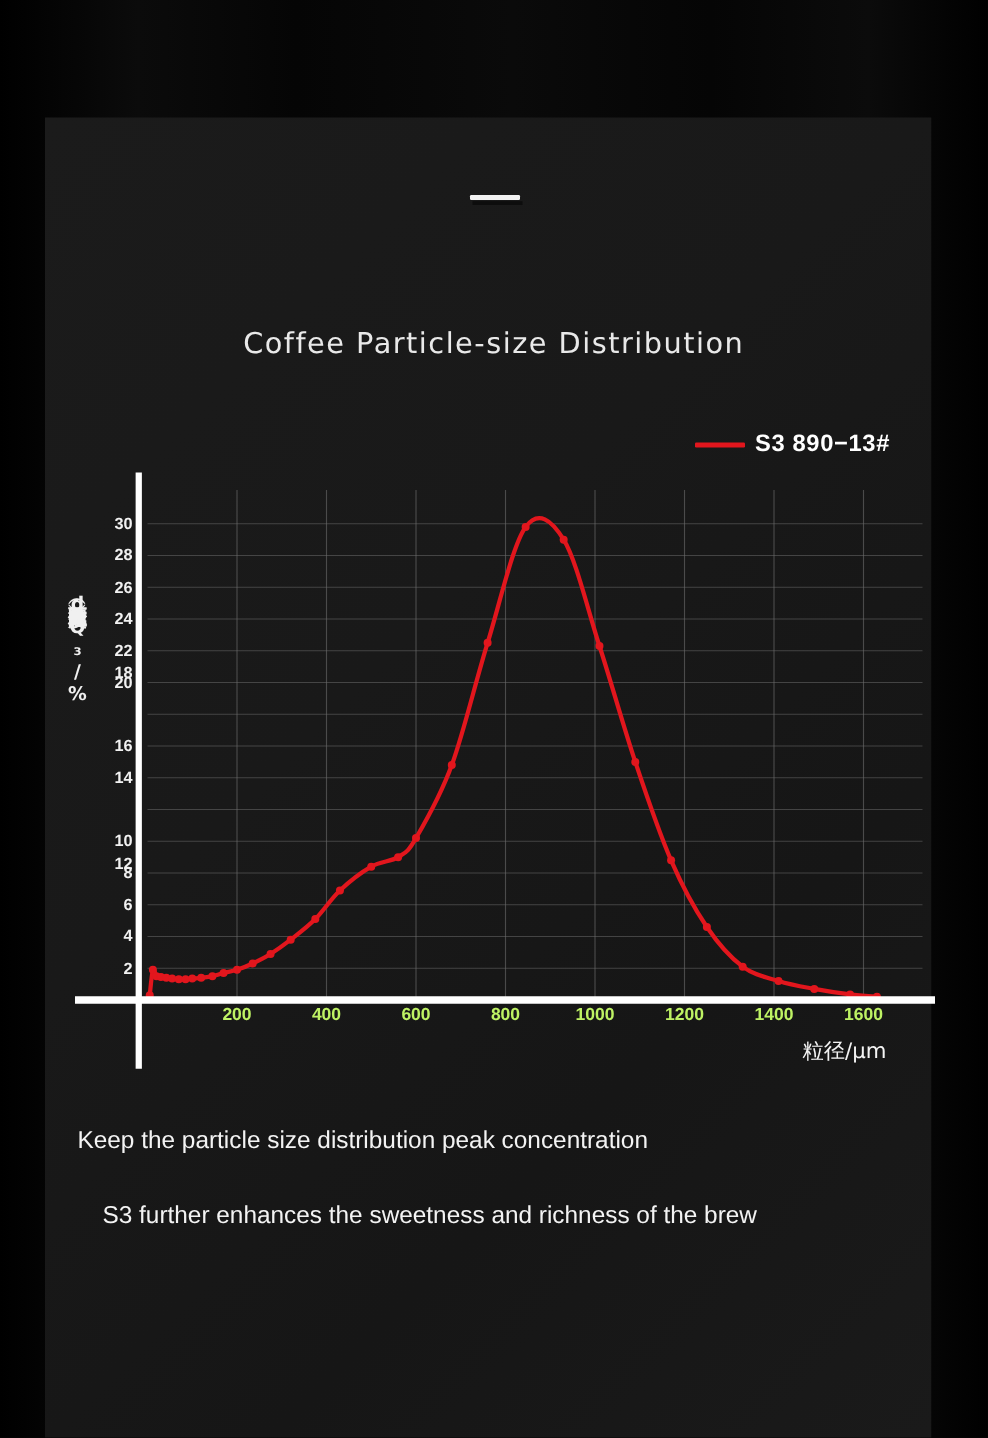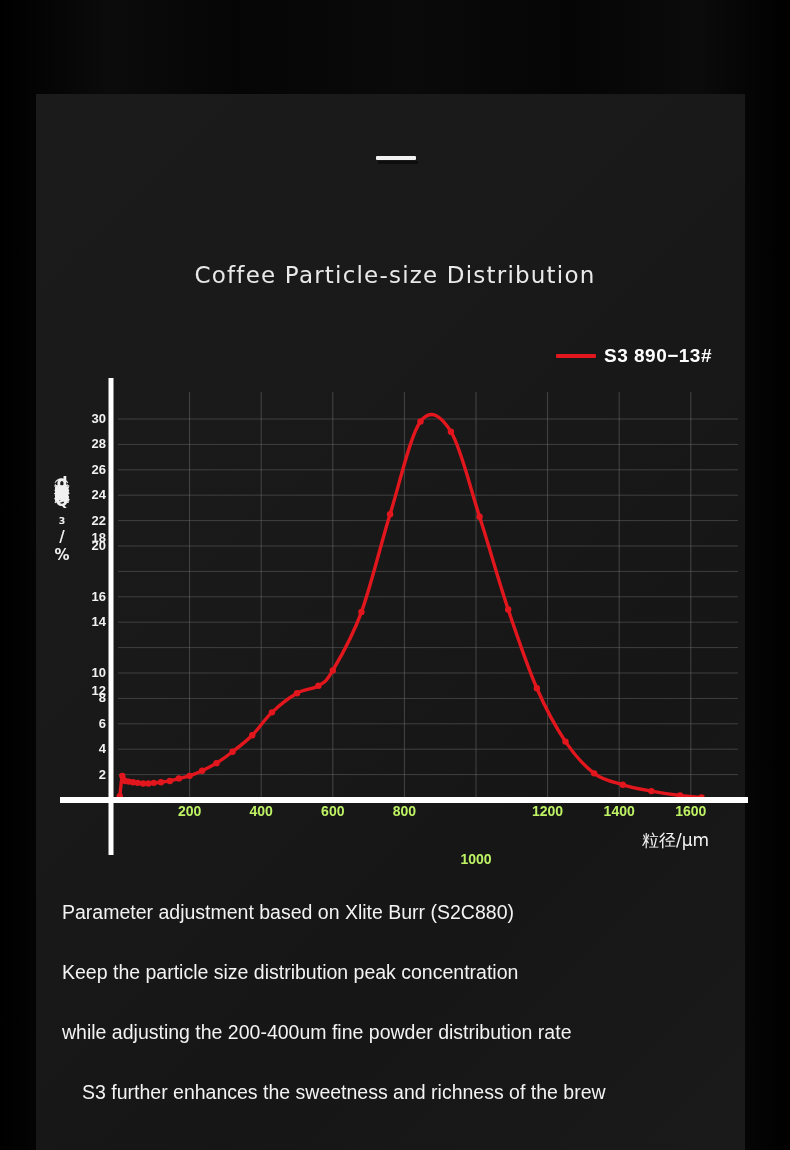--- a/index.html
+++ b/index.html
@@ -189,29 +189,27 @@
         <div class="ytick" style="left: 72px; top: 487.2px;">24</div>
         <div class="ytick" style="left: 72px; top: 461.8px;">26</div>
         <div class="ytick" style="left: 72px; top: 436.4px;">28</div>
         <div class="ytick" style="left: 72px; top: 411px;">30</div>
       </div>
     <div id="xtick-layer">
         <div class="xtick" style="left: 159.6px; top: 803px;">200</div>
         <div class="xtick" style="left: 231.2px; top: 803px;">400</div>
         <div class="xtick" style="left: 302.8px; top: 803px;">600</div>
         <div class="xtick" style="left: 374.4px; top: 803px;">800</div>
-        <div class="xtick" style="left: 446px; top: 803px; margin-top: 48px;">1000</div>
+        <div class="xtick" style="left: 446px; top: 803px;">1000</div>
         <div class="xtick" style="left: 517.6px; top: 803px;">1200</div>
         <div class="xtick" style="left: 589.2px; top: 803px;">1400</div>
         <div class="xtick" style="left: 660.8px; top: 803px;">1600</div>
       </div>
     <div id="ylabel">分数（粒度区间百分比）dQ₃/%</div>
     <div id="xlabel">粒径/μm</div>
   </div>
 
   <div id="desc">
-    <div class="desc-line">Parameter adjustment based on Xlite Burr (S2C880)</div>
     <div class="desc-line">Keep the particle size distribution peak concentration</div>
-    <div class="desc-line">while adjusting the 200-400um fine powder distribution rate</div>
     <div class="desc-line">S3 further enhances the sweetness and richness of the brew</div>
   </div>
 
 </div>
 
 </body></html>

